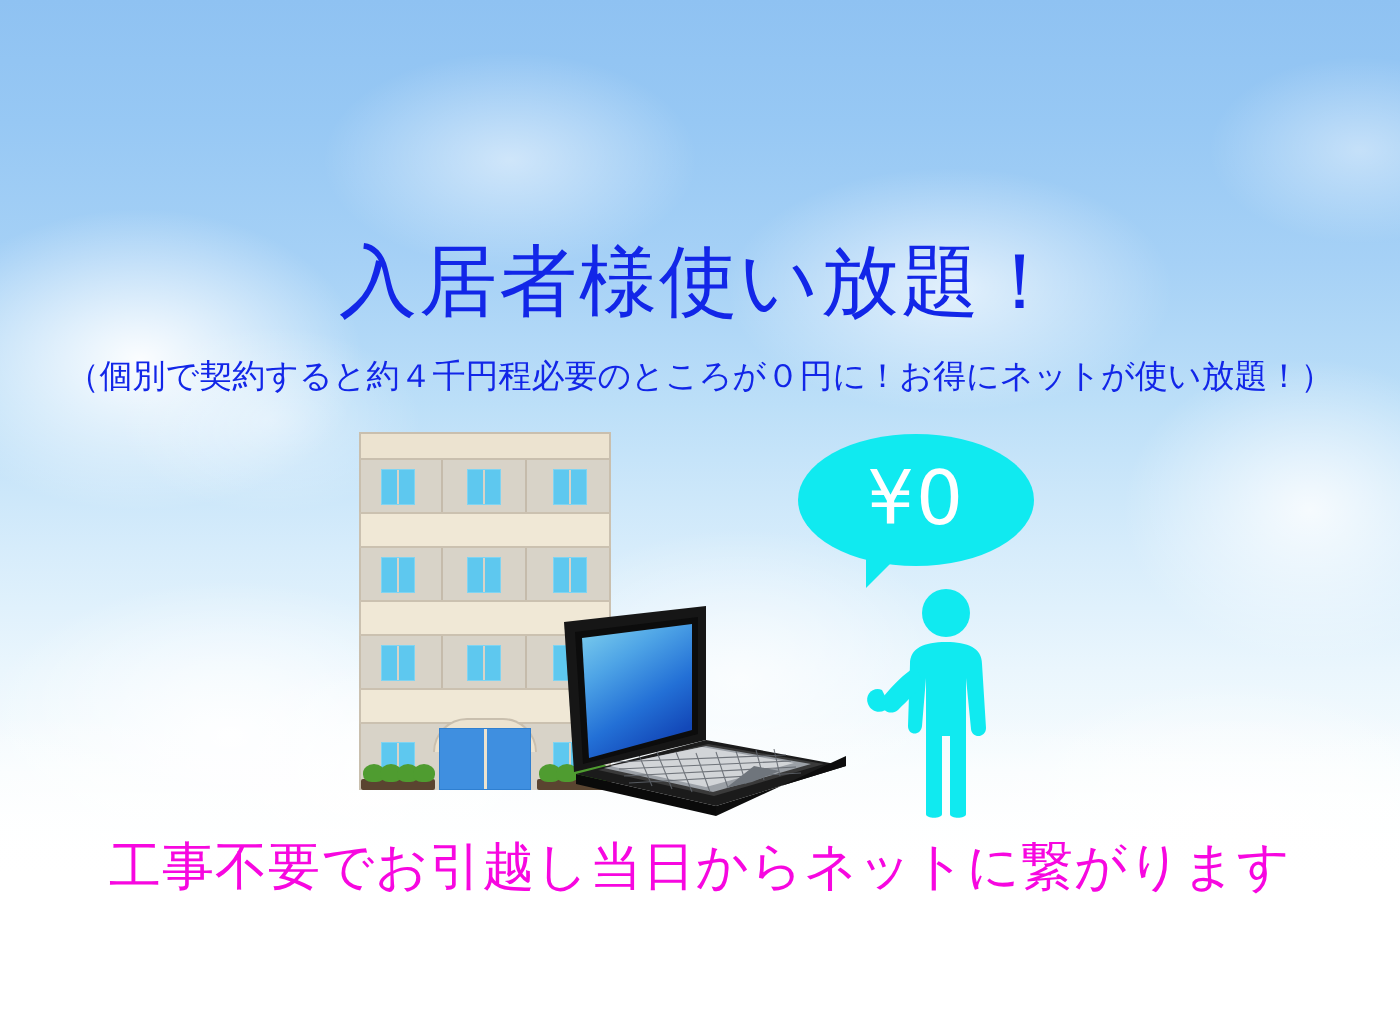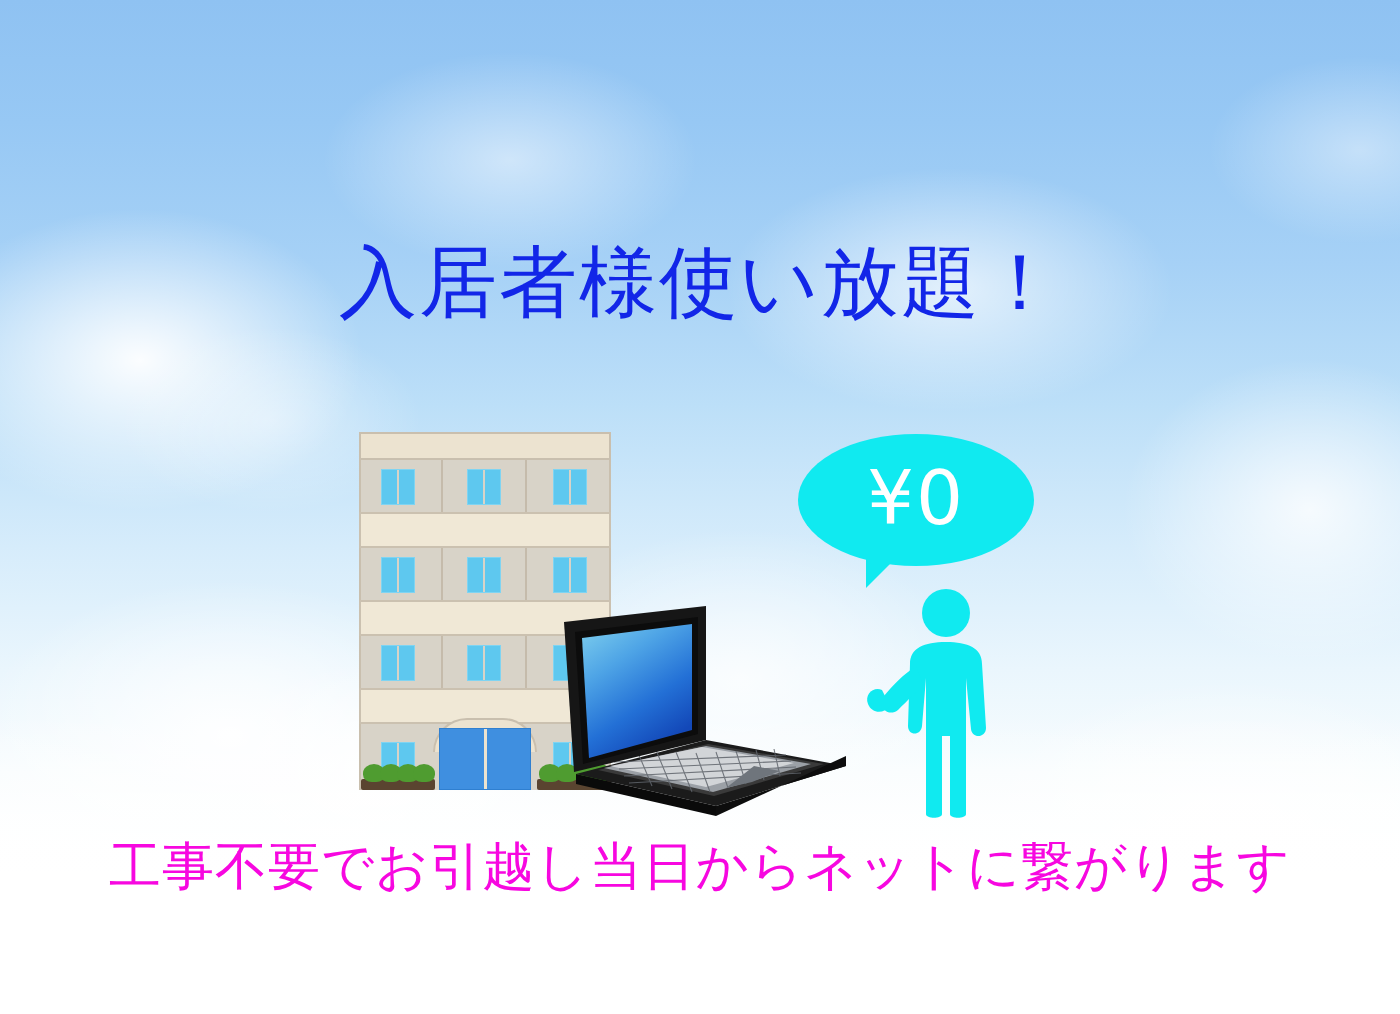--- a/index.html
+++ b/index.html
@@ -77,20 +77,21 @@
   .subline {
     position: absolute;
     left: 0; right: 0;
     top: 243px;
     text-align: center;
     font-size: 78px;
     line-height: 1;
     letter-spacing: 2px;
     color: #1226e8;
     white-space: nowrap;
+    font-family: Liberation Serif, serif;
   }
   .note {
     position: absolute;
     left: 0; right: 0;
     top: 356px;
     text-align: center;
     font-size: 33px;
     line-height: 1.2;
     letter-spacing: 0px;
     color: #1226e8;
@@ -264,20 +265,21 @@
   <div class="cloud c6"></div>
   <div class="cloud c7"></div>
   <div class="cloud c8"></div>
   <div class="cloud c9"></div>
   <div class="cloud c10"></div>
   <div class="cloud c11"></div>
   <div class="cloud c12"></div>
   <div class="bottom-fade"></div>
 
   <div class="subline">入居者様使い放題！</div>
+  <div class="note">（個別で契約すると約４千円程必要のところが０円に！お得にネットが使い放題！）</div>
   <div class="footer-line">工事不要でお引越し当日からネットに繋がります</div>
 
   <div class="building">
     <div class="bld-roof"></div>
 
     <div class="bld-floor" style="top:28px;">
       <div class="bld-col" style="left:80px;"></div>
       <div class="bld-col" style="left:164px;"></div>
       <div class="win" style="left:20px;"></div>
       <div class="win" style="left:106px;"></div>

